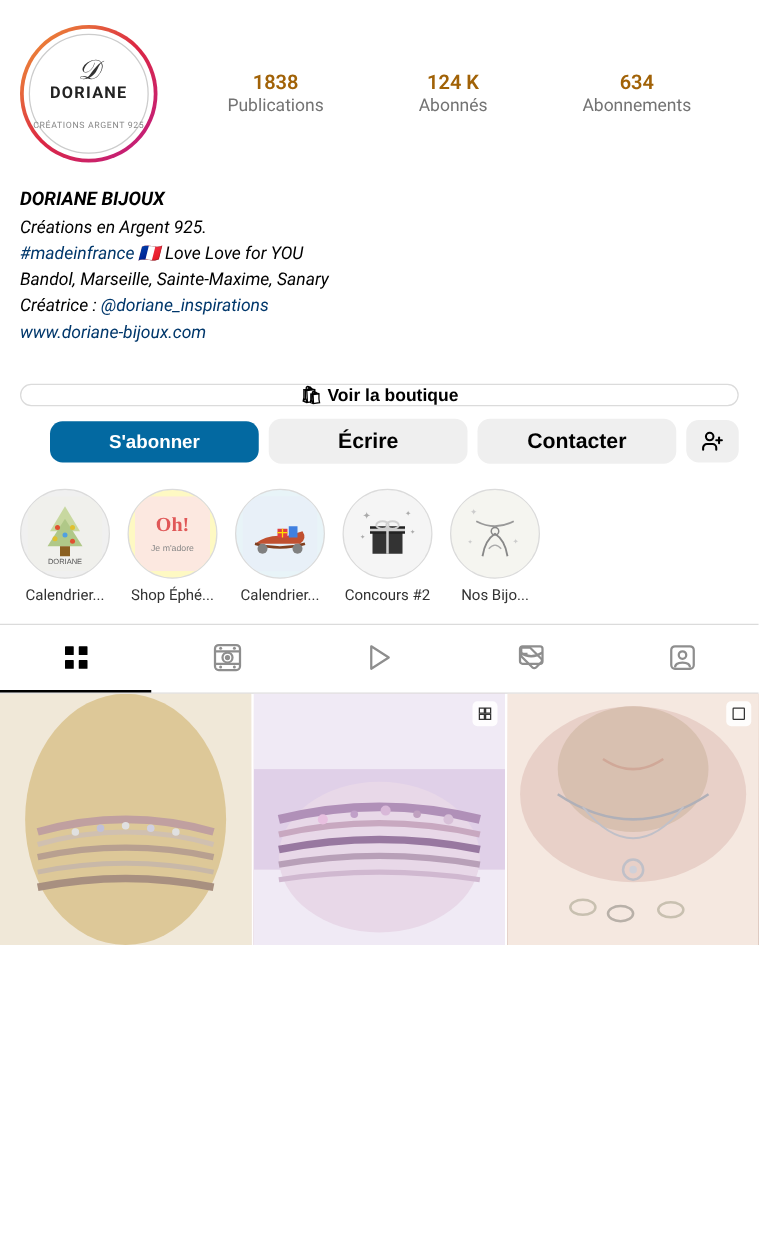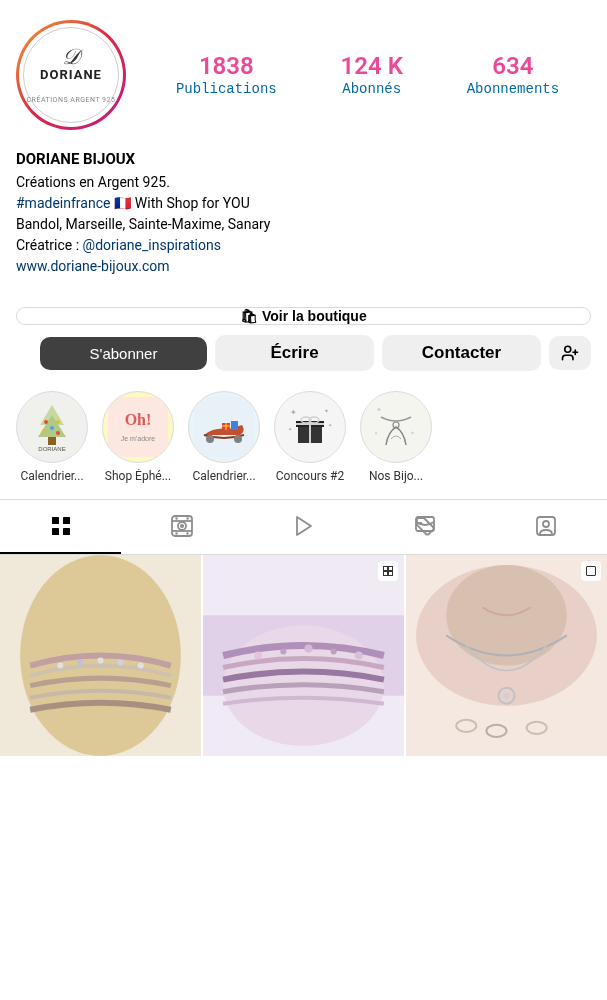--- a/index.html
+++ b/index.html
@@ -89,35 +89,35 @@
     }
 
     .stat-item {
       display: flex;
       flex-direction: column;
       align-items: center;
       gap: 2px;
     }
 
     .stat-number {
-      font-size: 24px;
+      font-size: 16px;
       font-weight: 600;
-      color: #ec4899;
+      color: #a16207;
       line-height: 1.1;
     }
 
     .stat-label {
       font-size: 14px;
-      color: #0369a1;
-      font-family: Liberation Mono, monospace;
+      color: #737373;
     }
 
     
     .bio-section {
       padding: 4px 16px 10px 16px;
+      font-style: italic;
     }
 
     .bio-name {
       font-weight: 700;
       font-size: 15px;
       color: #000;
       margin-bottom: 4px;
     }
 
     .bio-text {
@@ -156,27 +156,27 @@
       margin-bottom: 10px;
     }
 
     .action-buttons {
       display: flex;
       gap: 8px;
       align-items: center;
     }
 
     .btn-subscribe {
-      background: #404040;
+      background: #0369a1;
       color: #fff;
       border: none;
       border-radius: 10px;
       padding: 8px 20px;
       font-size: 15px;
-      font-weight: 400;
+      font-weight: 700;
       cursor: pointer;
       flex: 1;
       margin-left: 24px;
     }
 
     .btn-write, .btn-contact {
       background: #efefef;
       color: #000;
       border: none;
       border-radius: 10px;
@@ -343,21 +343,21 @@
     </div>
   </div>
 </div>
 
 <div class="bio-section">
   <div class="bio-name">DORIANE BIJOUX</div>
   <div class="bio-text">
     <span>Créations en Argent 925.</span><br>
     <span class="hashtag">#madeinfrance</span>
     <span>🇫🇷</span>
-    <span> With Shop for YOU</span><br>
+    <span> Love Love for YOU</span><br>
     <span>Bandol, Marseille, Sainte-Maxime, Sanary</span><br>
     <span>Créatrice : </span><span class="hashtag">@doriane_inspirations</span><br>
     <span class="link">www.doriane-bijoux.com</span>
   </div>
 </div>
 
 <div style="height: 10px;"></div>
 
 <div class="buttons-section">
   <button class="boutique-btn">🛍 Voir la boutique</button>

